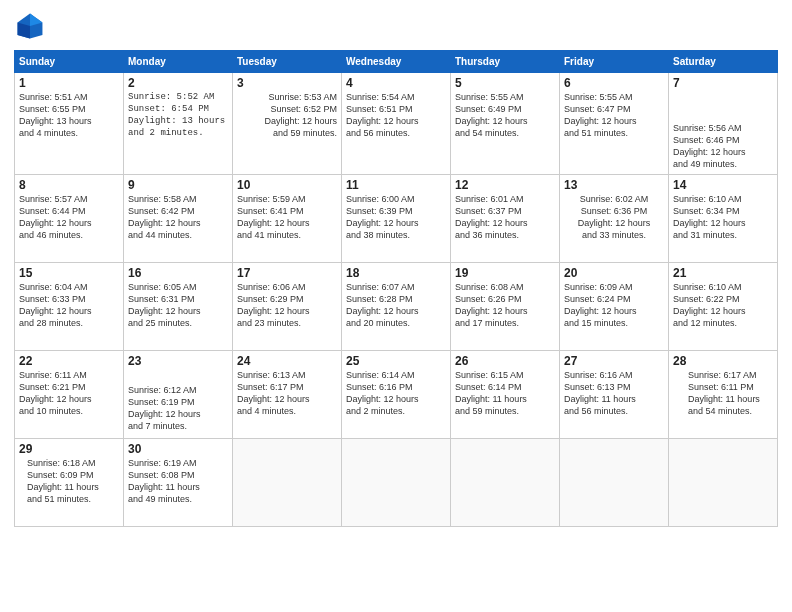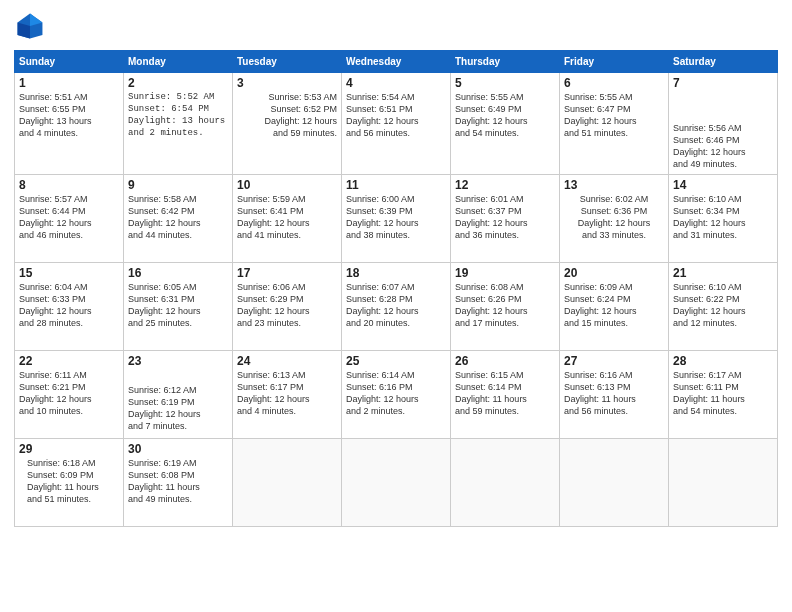--- a/index.html
+++ b/index.html
@@ -319,21 +319,21 @@
           </td>
           <td>
             <span class="day-num">27</span>
             <div class="day-info" style="white-space: pre-line;">Sunrise: 6:16 AM
 Sunset: 6:13 PM
 Daylight: 11 hours
 and 56 minutes.</div>
           </td>
           <td>
             <span class="day-num">28</span>
-            <div class="day-info" style="white-space: pre-line;">Sunrise: 6:17 AM
+            <div class="day-info" style="white-space: pre-line; margin-left: 15px;">Sunrise: 6:17 AM
 Sunset: 6:11 PM
 Daylight: 11 hours
 and 54 minutes.</div>
           </td>
         </tr>
         <tr>
           <td>
             <span class="day-num">29</span>
             <div class="day-info" style="white-space: pre-line; margin-left: 8px;">Sunrise: 6:18 AM
 Sunset: 6:09 PM

